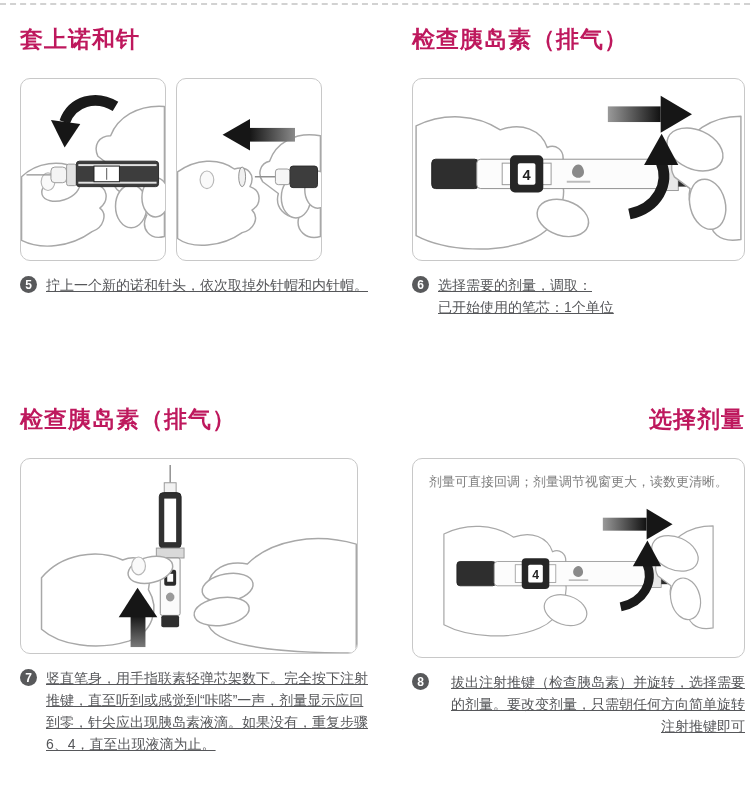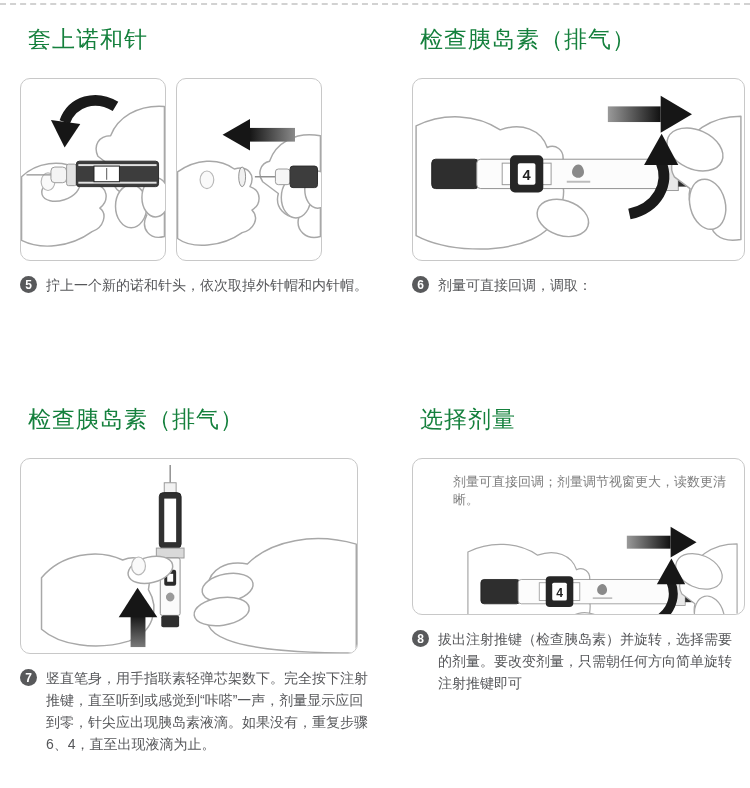--- a/index.html
+++ b/index.html
@@ -7,39 +7,39 @@
     width:750px;height:788px;position:relative;background:#ffffff;
     font-family:"Liberation Sans","DejaVu Sans",sans-serif;
     color:#56575a;overflow:hidden;
   }
   .top-dashed{
     position:absolute;top:3px;left:0;width:750px;height:0;
     border-top:2px dashed #d2d2d2;
   }
   .section{position:absolute;}
   .sec-title{
-    margin:0 0 24px 8px;font-size:23px;font-weight:normal;color:#15803d;
+    margin:0 0 24px 0;font-size:23px;font-weight:bold;color:#be185d;
     letter-spacing:1px;line-height:30px;
   }
   .panels{display:flex;gap:10px;}
   .panel{
     border:1px solid #c8c8c8;border-radius:10px;background:#fff;
     overflow:hidden;box-sizing:border-box;position:relative;
   }
   .panel svg{display:block;}
   .panel-note{
     padding:14px 16px 4px 16px;font-size:13px;color:#7d7d7d;line-height:18px;
   }
   .step{display:flex;gap:9px;margin-top:13px;}
   .step-badge{
     flex:0 0 auto;width:17px;height:17px;border-radius:50%;
     background:#58595b;color:#fff;font-size:12px;font-weight:bold;
     display:flex;align-items:center;justify-content:center;margin-top:2px;
   }
-  .step-text{font-size:14px;line-height:22px;color:#56575a;}
+  .step-text{font-size:14px;line-height:22px;color:#56575a;text-decoration:underline;}
   .hand{fill:#ffffff;stroke:#a8a8a8;stroke-width:1.5;stroke-linejoin:round;}
   .nail{fill:#fafafa;stroke:#b8b8b8;stroke-width:1.2;}
   .penline{stroke:#909090;stroke-width:1.5;}
   .arrow-solid{fill:#161616;}
   .rot-arrow{fill:none;stroke:#1a1a1a;stroke-width:11;}
   .dose-num{font-size:15px;font-weight:bold;fill:#222;}
 </style>
 </head>
 <body>
 
@@ -157,21 +157,22 @@
         <g>
           <path class="rot-arrow" d="M218,138 C246,132 260,108 250,84"></path>
           <polygon class="arrow-solid" points="233,88 268,88 251,56"></polygon>
         </g>
       </svg>
     </div>
   </div>
   <div class="step">
     <div class="step-badge">6</div>
     <div class="step-text">
-      <div>剂量可直接回调，调取：</div>
+      <div>选择需要的剂量，调取：</div>
+      <div>已开始使用的笔芯：1个单位</div>
     </div>
   </div>
 </div>
 
 <div class="section" style="left:20px;top:404px;width:352px;">
   <h2 class="sec-title">检查胰岛素（排气）</h2>
   <div class="panels">
     <div class="panel" style="width:338px;height:196px;">
       <svg width="336" height="194" viewBox="0 0 338 196">
 
@@ -200,24 +201,24 @@
         </g>
       </svg>
     </div>
   </div>
   <div class="step">
     <div class="step-badge">7</div>
     <div class="step-text">竖直笔身，用手指联素轻弹芯架数下。完全按下注射推键，直至听到或感觉到“咔嗒”一声，剂量显示应回到零，针尖应出现胰岛素液滴。如果没有，重复步骤6、4，直至出现液滴为止。</div>
   </div>
 </div>
 
-<div class="section" style="left:412px;top:404px;width:333px;">
+<div class="section" style="left:412px;top:404px;width:333px;text-align:right;">
   <h2 class="sec-title">选择剂量</h2>
   <div class="panels">
-    <div class="panel" style="width:333px;height:157px;padding-left:24px;">
+    <div class="panel" style="width:333px;height:200px;">
       <div class="panel-note">剂量可直接回调；剂量调节视窗更大，读数更清晰。</div>
       <svg width="331" height="150" viewBox="0 0 332 185" preserveAspectRatio="xMidYMax meet">
 
         <path class="hand" d="M0,48 C28,34 62,36 86,52 C108,44 128,52 134,70 C142,66 152,72 150,84 L148,98 C156,122 146,152 118,164 C84,179 30,176 0,160 Z"></path>
         <ellipse class="hand" cx="150" cy="142" rx="27" ry="18" transform="rotate(18 150 142)"></ellipse>
 
         <rect x="16" y="82" width="48" height="30" rx="4" fill="#2e2e2e" stroke="#222"></rect>
         <rect x="62" y="82" width="198" height="30" rx="4" fill="#fcfcfc" stroke="#8f8f8f"></rect>
         <rect x="88" y="86" width="10" height="22" fill="#ffffff" stroke="#999"></rect>
         <rect x="128" y="86" width="10" height="22" fill="#ffffff" stroke="#999"></rect>

